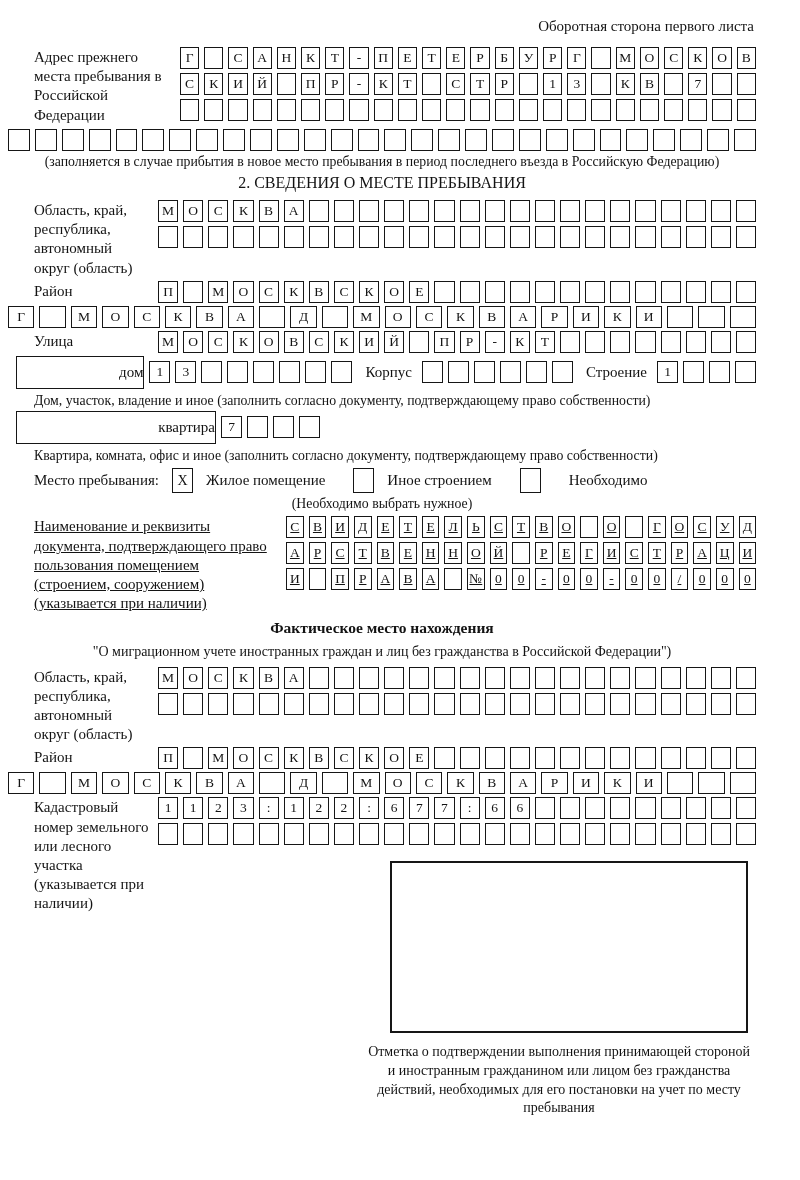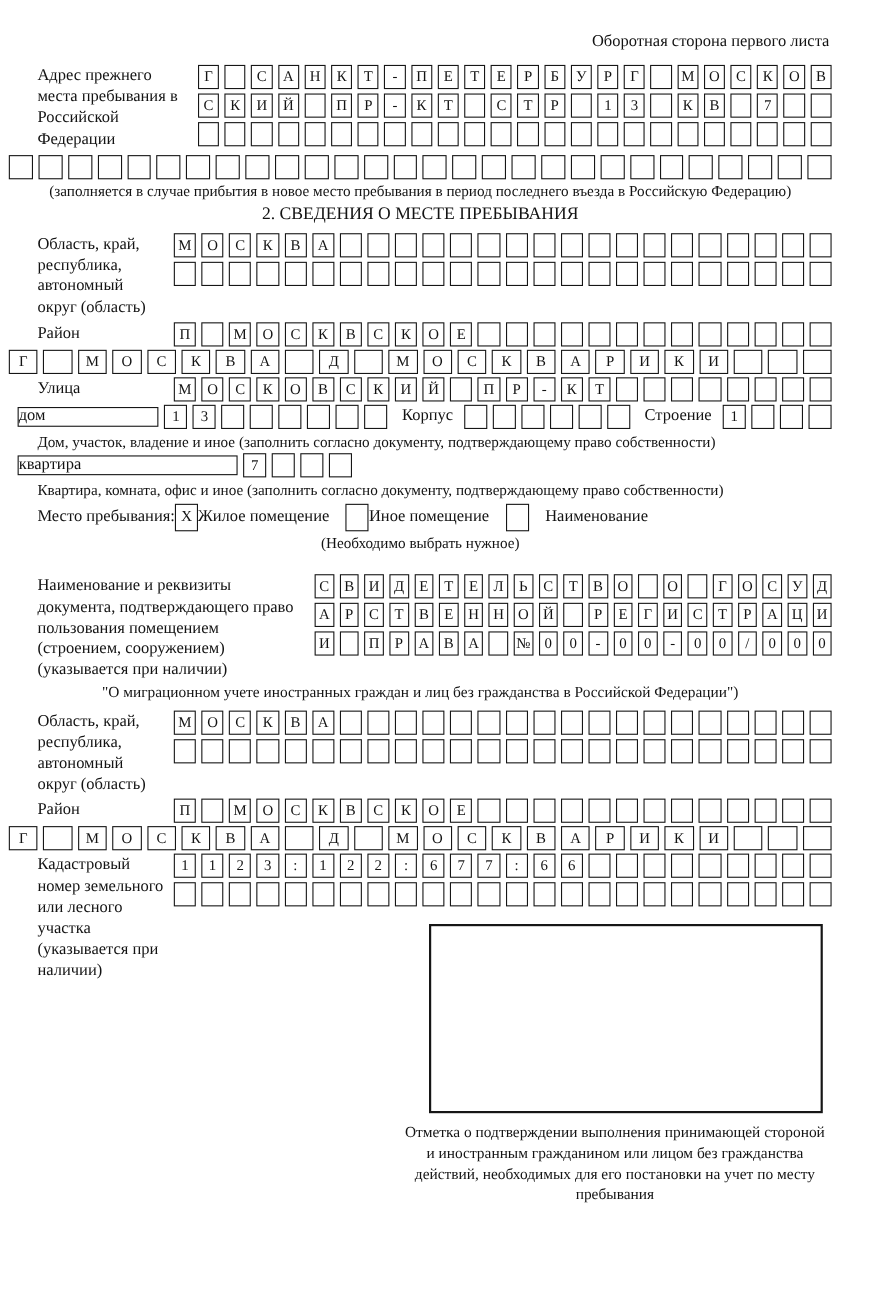--- a/index.html
+++ b/index.html
@@ -1,41 +1,41 @@
 <!DOCTYPE html>
 <html><head>
 <meta charset="utf-8">
 <style>
   html,body{margin:0;padding:0;background:#fff;}
   body{width:800px;height:1180px;color:#131313;font-family:"Liberation Serif","DejaVu Serif",serif;overflow:hidden;}
-  .page{box-sizing:border-box;width:800px;height:1180px;padding:24px 44px 0 8px;}
+  .page{box-sizing:border-box;width:800px;height:1180px;padding:12px 44px 0 8px;}
   .header-note{text-align:right;font-size:15px;margin:6px 2px 12px 0;}
   .block{display:flex;margin-bottom:3px;}
   .lbl{flex:0 0 150px;box-sizing:border-box;padding:1px 8px 0 26px;font-size:15px;line-height:1.28;}
   .block1 .lbl{flex-basis:172px;}
   .right{flex:1;display:flex;flex-direction:column;gap:4px;min-width:0;}
   .cells{display:flex;gap:5px;}
   .cell{flex:1 1 0;min-width:0;height:20px;border:1.8px solid #161616;display:flex;align-items:center;justify-content:center;font-size:13.5px;background:#fff;}
   .fixedcells{gap:5px;}
   .fixedcells > .cell{flex:0 0 19px;}
   .fullrow{margin:4px 0 2px 0;}
   .caption{font-size:13.8px;text-align:center;margin:0 0 2px 0;line-height:1.25;}
   .caption.left{text-align:left;padding-left:26px;}
   .section-title{font-weight:normal;text-align:center;font-size:16px;margin:4px 0 8px 0;}
   .subhead{font-weight:bold;text-align:center;font-size:15.5px;margin:6px 0 6px 0;}
   .notes{font-size:14px;text-align:center;line-height:1.3;}
   .houserow{display:flex;align-items:center;gap:5px;margin:2px 0 3px 8px;}
-  .widebox{box-sizing:border-box;border:1.8px solid #161616;height:18px;display:flex;align-items:center;justify-content:flex-start;font-size:15px;background:#fff;}
+  .widebox{box-sizing:border-box;border:1.8px solid #161616;height:33px;display:flex;align-items:center;justify-content:flex-end;font-size:15px;background:#fff;}
   .housebox{width:166px;}
   .aptbox{width:200px;}
   .inline-lbl{font-size:15px;padding:0 5px 0 8px;white-space:nowrap;}
-  .stay{display:flex;align-items:center;gap:0;padding-left:26px;font-size:15px;margin:4px 0 2px 0;}
+  .stay{display:flex;align-items:center;gap:13px;padding-left:26px;font-size:15px;margin:4px 0 2px 0;}
   .chk{box-sizing:border-box;width:21px;height:25px;border:1.8px solid #161616;display:flex;align-items:center;justify-content:center;font-size:14px;flex:0 0 21px;}
   .ml{margin-left:15px;}
-  .block.doc{margin-top:20px;}
+  .block.doc{margin-top:4px;text-decoration:underline;}
   .block.doc .lbl{flex:1 1 auto;}
   .block.doc .right{flex:0 0 470px;}
   .stampbox{box-sizing:border-box;width:358px;height:172px;border:2px solid #161616;margin:12px 0 0 232px;background:#fff;}
   .stampcap{width:382px;margin:6px 0 0 210px;text-align:center;font-size:14px;line-height:1.33;}
 </style>
 </head>
 <body>
 
 <div class="page">
 
@@ -355,23 +355,23 @@
         <span class="cell"></span>
       </div>
   </div>
   <div class="caption left">Квартира, комната, офис и иное (заполнить согласно документу, подтверждающему право собственности)</div>
 
   <div class="stay">
     <span>Место пребывания:</span>
     <span class="chk">X</span>
     <span>Жилое помещение</span>
     <span class="chk ml"></span>
-    <span>Иное помещение</span>
+    <span>Иное строением</span>
     <span class="chk ml"></span>
-    <span class="ml">Наименование</span>
+    <span class="ml">Необходимо</span>
   </div>
   <div class="caption">(Необходимо выбрать нужное)</div>
 
   <div class="block doc">
     <div class="lbl">Наименование и реквизиты документа, подтверждающего право пользования помещением (строением, сооружением) (указывается при наличии)</div>
     <div class="right">
       <div class="cells">
           <span class="cell">С</span>
           <span class="cell">В</span>
           <span class="cell">И</span>
@@ -436,20 +436,21 @@
           <span class="cell">0</span>
           <span class="cell">0</span>
           <span class="cell">/</span>
           <span class="cell">0</span>
           <span class="cell">0</span>
           <span class="cell">0</span>
         </div>
     </div>
   </div>
 
+  <div class="subhead">Фактическое место нахождения</div>
   <div class="notes">"О миграционном учете иностранных граждан и лиц без гражданства в Российской Федерации")</div>
 
   <div class="block" style="margin-top:5px;">
     <div class="lbl">Область, край, республика, автономный округ (область)</div>
     <div class="right">
       <div class="cells">
           <span class="cell">М</span>
           <span class="cell">О</span>
           <span class="cell">С</span>
           <span class="cell">К</span>

